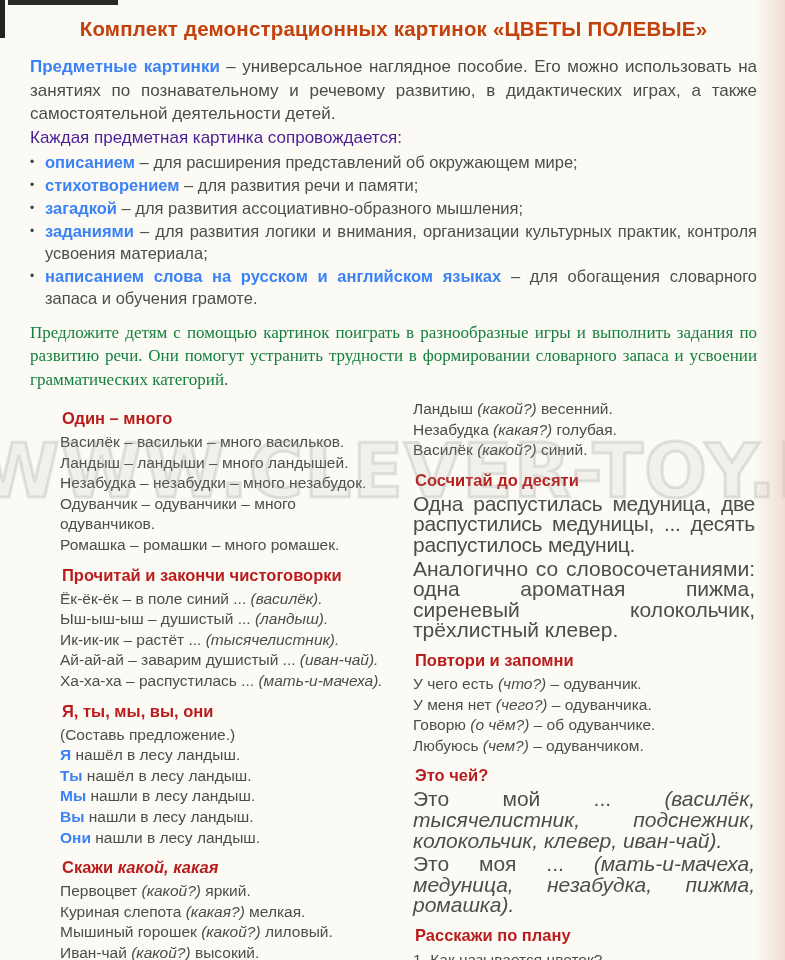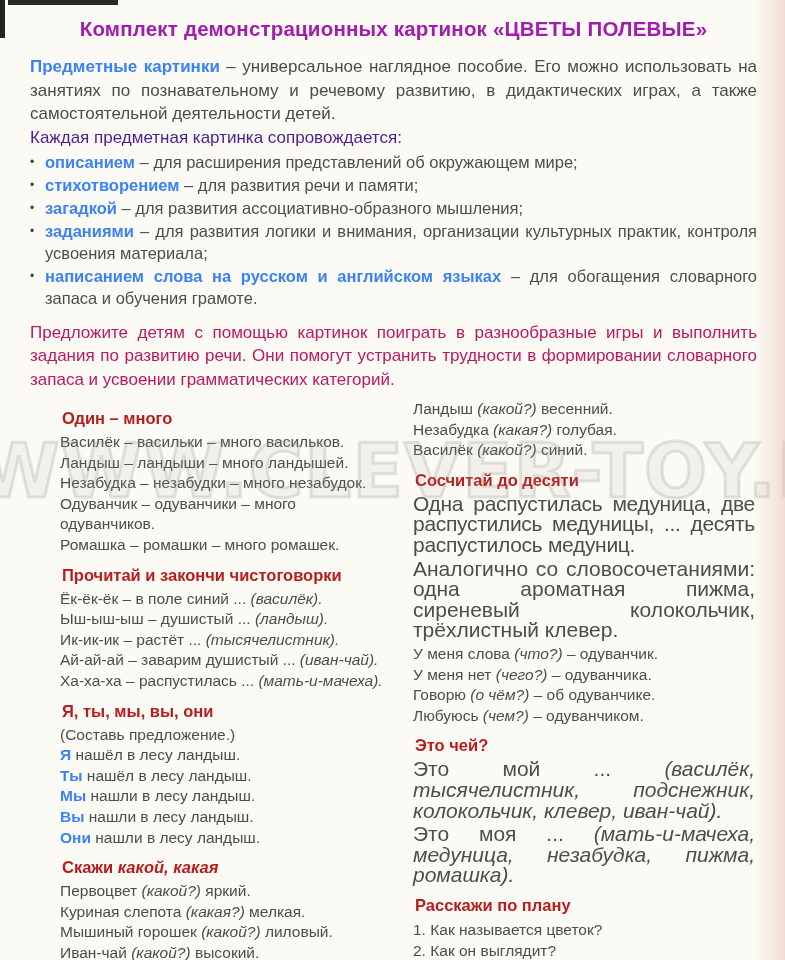--- a/index.html
+++ b/index.html
@@ -29,21 +29,21 @@
   .watermark{
     position:absolute;top:428px;left:-22px;
     font-family:"DejaVu Sans",sans-serif;
     font-weight:bold;font-size:74px;letter-spacing:1px;
     color:rgba(160,158,152,0.10);
     -webkit-text-stroke:3px rgba(140,138,132,0.22);
     white-space:nowrap;z-index:5;pointer-events:none;
   }
   h1{
     font-size:20.5px;line-height:26px;
-    text-align:center;color:#a21caf;
+    text-align:center;color:#c2410c;
     margin:0 0 13px 0;font-weight:bold;
     letter-spacing:0.2px;
   }
   .top-block p{margin:0;}
   .intro{
     font-size:17px;line-height:23.5px;text-align:justify;color:#484d4a;
   }
   .b{font-weight:bold;color:#3b82f6;}
   .accompany-heading{
     font-size:17px;line-height:23px;margin-top:8px;color:#4c1d95;
@@ -51,21 +51,21 @@
   .bullets{margin-top:2px;}
   .bullet-item{
     display:flex;font-size:16.5px;line-height:22.5px;text-align:justify;
   }
   .bullet-dot{
     width:15px;flex:0 0 15px;font-size:12px;line-height:23px;color:#3c413e;
   }
   .bullet-text{flex:1;}
   .suggestion{
     margin-top:11px !important;
-    font-size:17px;line-height:23.5px;text-align:justify;color:#be185d;
+    font-size:17px;line-height:23.5px;text-align:justify;color:#15803d;font-family:Liberation Serif, serif;
   }
   
   .cols{
     display:flex;margin-top:8px;
   }
   .col-left{
     width:355px;flex:0 0 355px;box-sizing:border-box;padding-left:30px;
   }
   .col-right{
     flex:1;box-sizing:border-box;padding-left:28px;padding-right:2px;
@@ -160,21 +160,22 @@
 
     <div class="col-right">
       <div class="ln"><span>Ландыш </span><span class="it">(какой?)</span><span> весенний.</span></div>
       <div class="ln"><span>Незабудка </span><span class="it">(какая?)</span><span> голубая.</span></div>
       <div class="ln"><span>Василёк </span><span class="it">(какой?)</span><span> синий.</span></div>
 
       <div class="sec-h">Сосчитай до десяти</div>
       <p class="jp tight">Одна распустилась медуница, две распустились медуницы, ... десять распустилось медуниц.</p>
       <p class="jp">Аналогично со словосочетаниями: одна ароматная пижма, сиреневый колокольчик, трёхлистный клевер.</p>
 
-      <div class="ln"><span>У меня слова </span><span class="it">(что?)</span><span> – одуванчик.</span></div>
+      <div class="sec-h">Повтори и запомни</div>
+      <div class="ln"><span>У чего есть </span><span class="it">(что?)</span><span> – одуванчик.</span></div>
       <div class="ln"><span>У меня нет </span><span class="it">(чего?)</span><span> – одуванчика.</span></div>
       <div class="ln"><span>Говорю </span><span class="it">(о чём?)</span><span> – об одуванчике.</span></div>
       <div class="ln"><span>Любуюсь </span><span class="it">(чем?)</span><span> – одуванчиком.</span></div>
 
       <div class="sec-h">Это чей?</div>
       <p class="jp"><span>Это мой ... </span><span class="it">(василёк, тысячелистник, подснежник, колокольчик, клевер, иван-чай).</span></p>
       <p class="jp"><span>Это моя ... </span><span class="it">(мать-и-мачеха, медуница, незабудка, пижма, ромашка).</span></p>
 
       <div class="sec-h">Расскажи по плану</div>
       <div class="num-item">1. Как называется цветок?</div>

